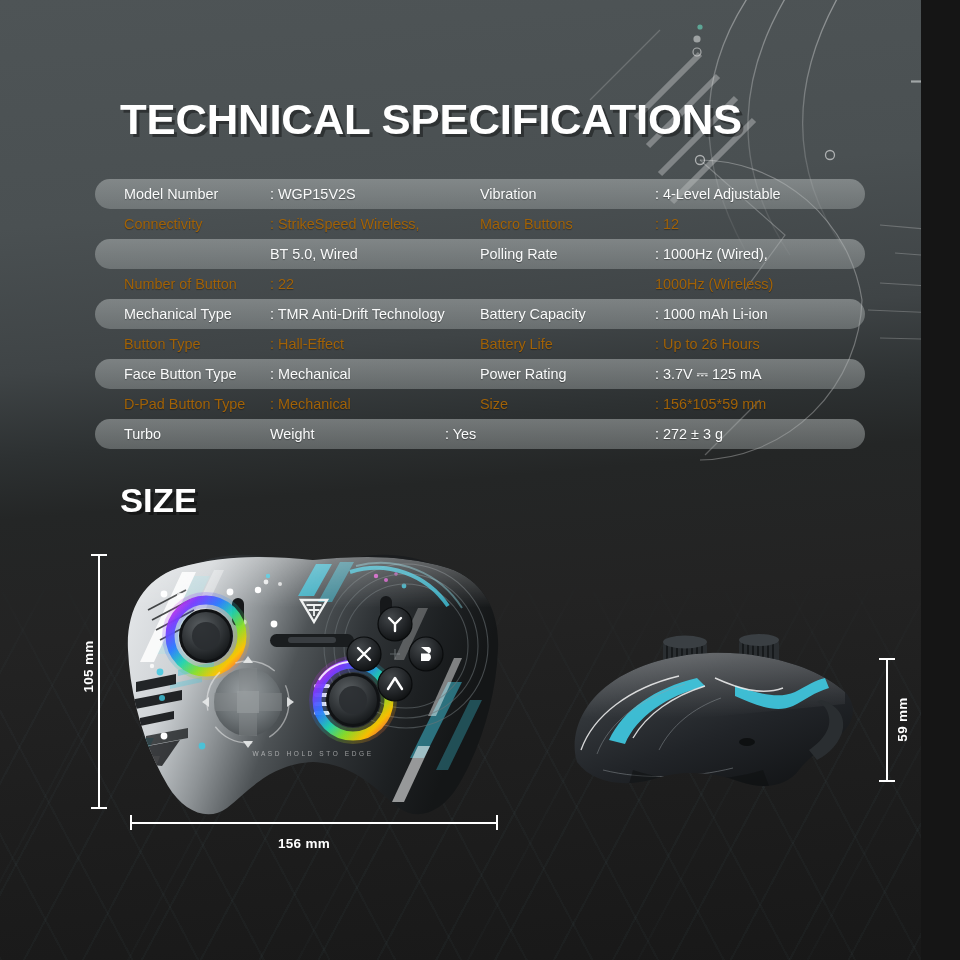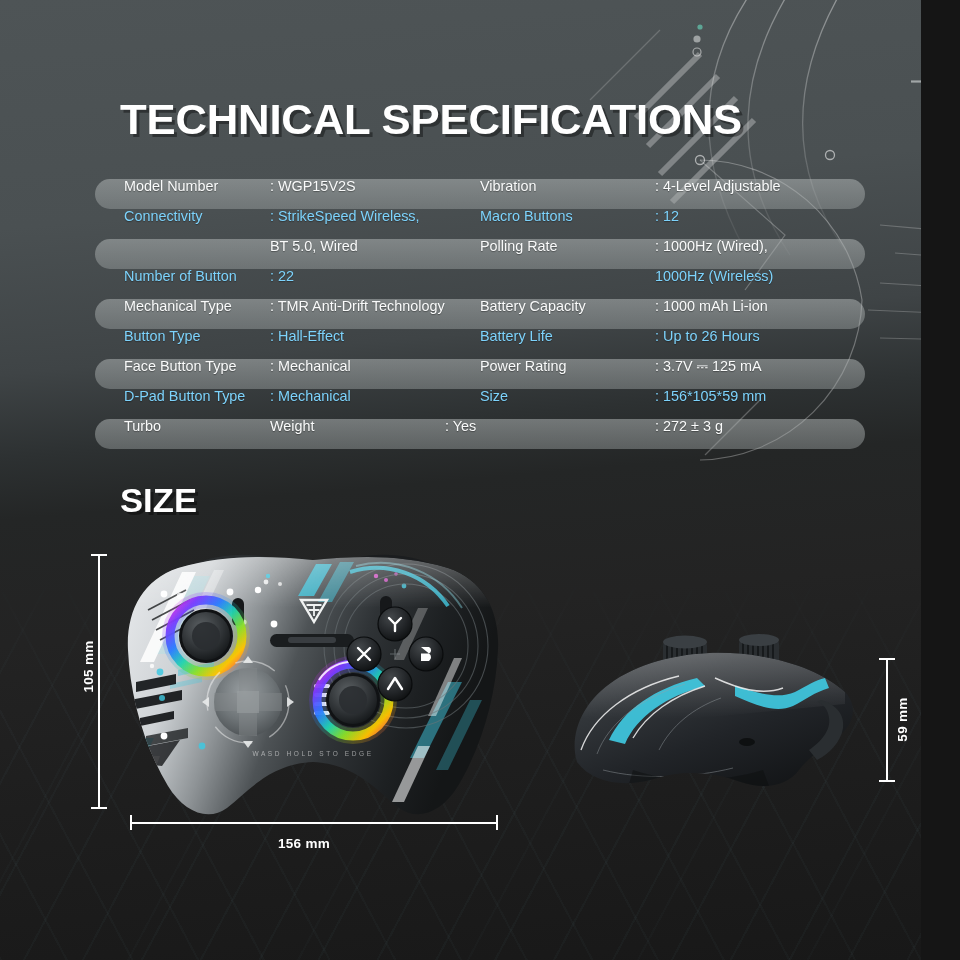--- a/index.html
+++ b/index.html
@@ -42,27 +42,27 @@
   #title-size{left:120px;top:484px;font-size:33px;letter-spacing:0px;
     transform:scaleX(1.05);transform-origin:left center;}
 
   
   #spec-table{position:absolute;left:95px;top:179px;width:770px;}
   .spec-row{
     position:relative;height:30px;display:flex;align-items:center;
     border-radius:15px;
   }
   .spec-row.band{background:linear-gradient(180deg,rgba(185,190,190,.50),rgba(160,166,166,.44));}
-  .cell{display:flex;align-items:flex-start;height:100%;}
+  .cell{display:flex;align-items:center;height:100%;}
   .c-label{width:175px;padding-left:29px;box-sizing:border-box;}
   .c-value{width:210px;}
   .c-label2{width:175px;}
   .c-value2{width:205px;}
   .spec-row span{
-    color:#7dd3fc;font-size:14.4px;line-height:1;
+    color:#a16207;font-size:14.4px;line-height:1;
     text-shadow:0 1px 1px rgba(0,0,0,.35);white-space:nowrap;
   }
   .spec-row.band span{color:#fafbfb;}
 
   
   #figure{position:absolute;left:0;top:520px;width:960px;height:440px;}
 
   .dimline{position:absolute;background:#ffffff;}
   .cap{position:absolute;background:#ffffff;}
   .dimlabel{

